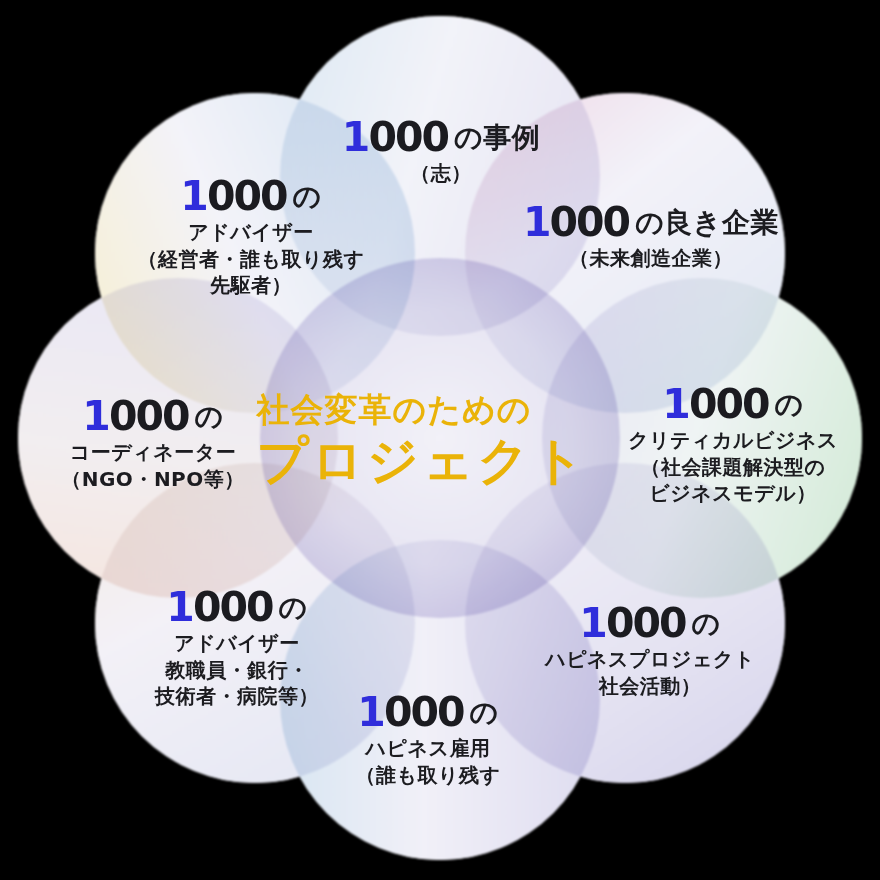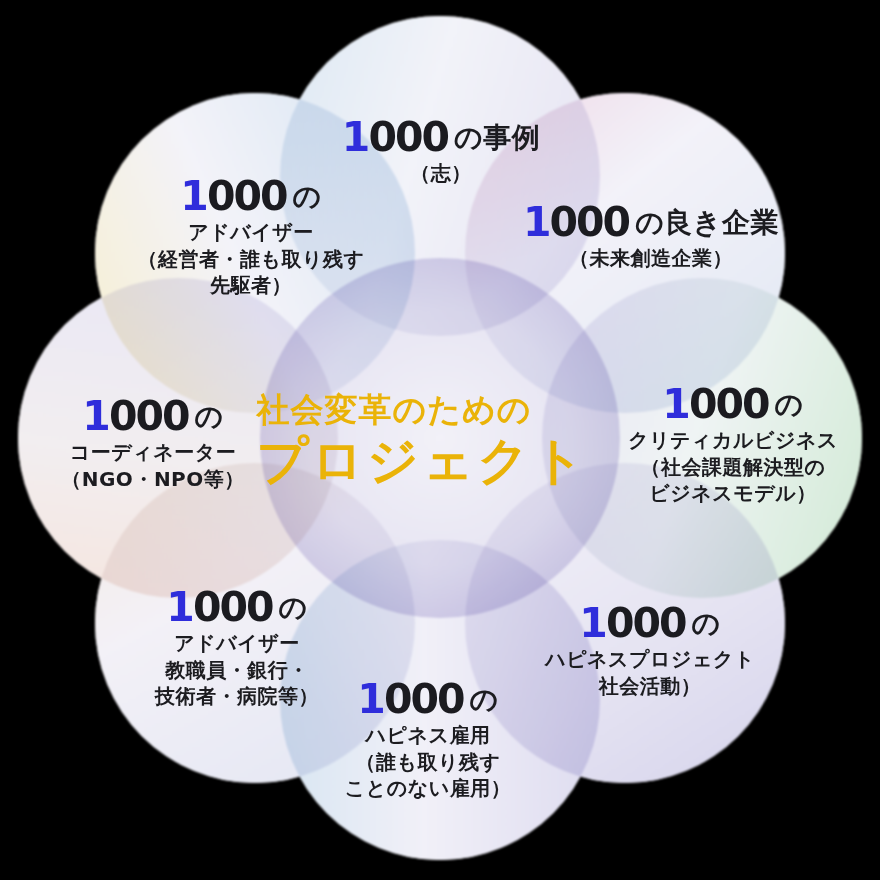--- a/index.html
+++ b/index.html
@@ -155,21 +155,20 @@
     <div class="line">社会活動）</div>
   </div>
 
   <div class="petal-text pt-4">
     <div class="headline">
       <span class="num"><span class="one">1</span><span>000</span></span>
         <span class="suffix">の</span>
     </div>
     <div class="line">ハピネス雇用</div>
     <div class="line">（誰も取り残す</div>
-    <div class="line">ことのない雇用）</div>
   </div>
 
   <div class="petal-text pt-5">
     <div class="headline">
       <span class="num"><span class="one">1</span><span>000</span></span>
         <span class="suffix">の</span>
     </div>
     <div class="line">アドバイザー</div>
     <div class="line">教職員・銀行・</div>
     <div class="line">技術者・病院等）</div>

